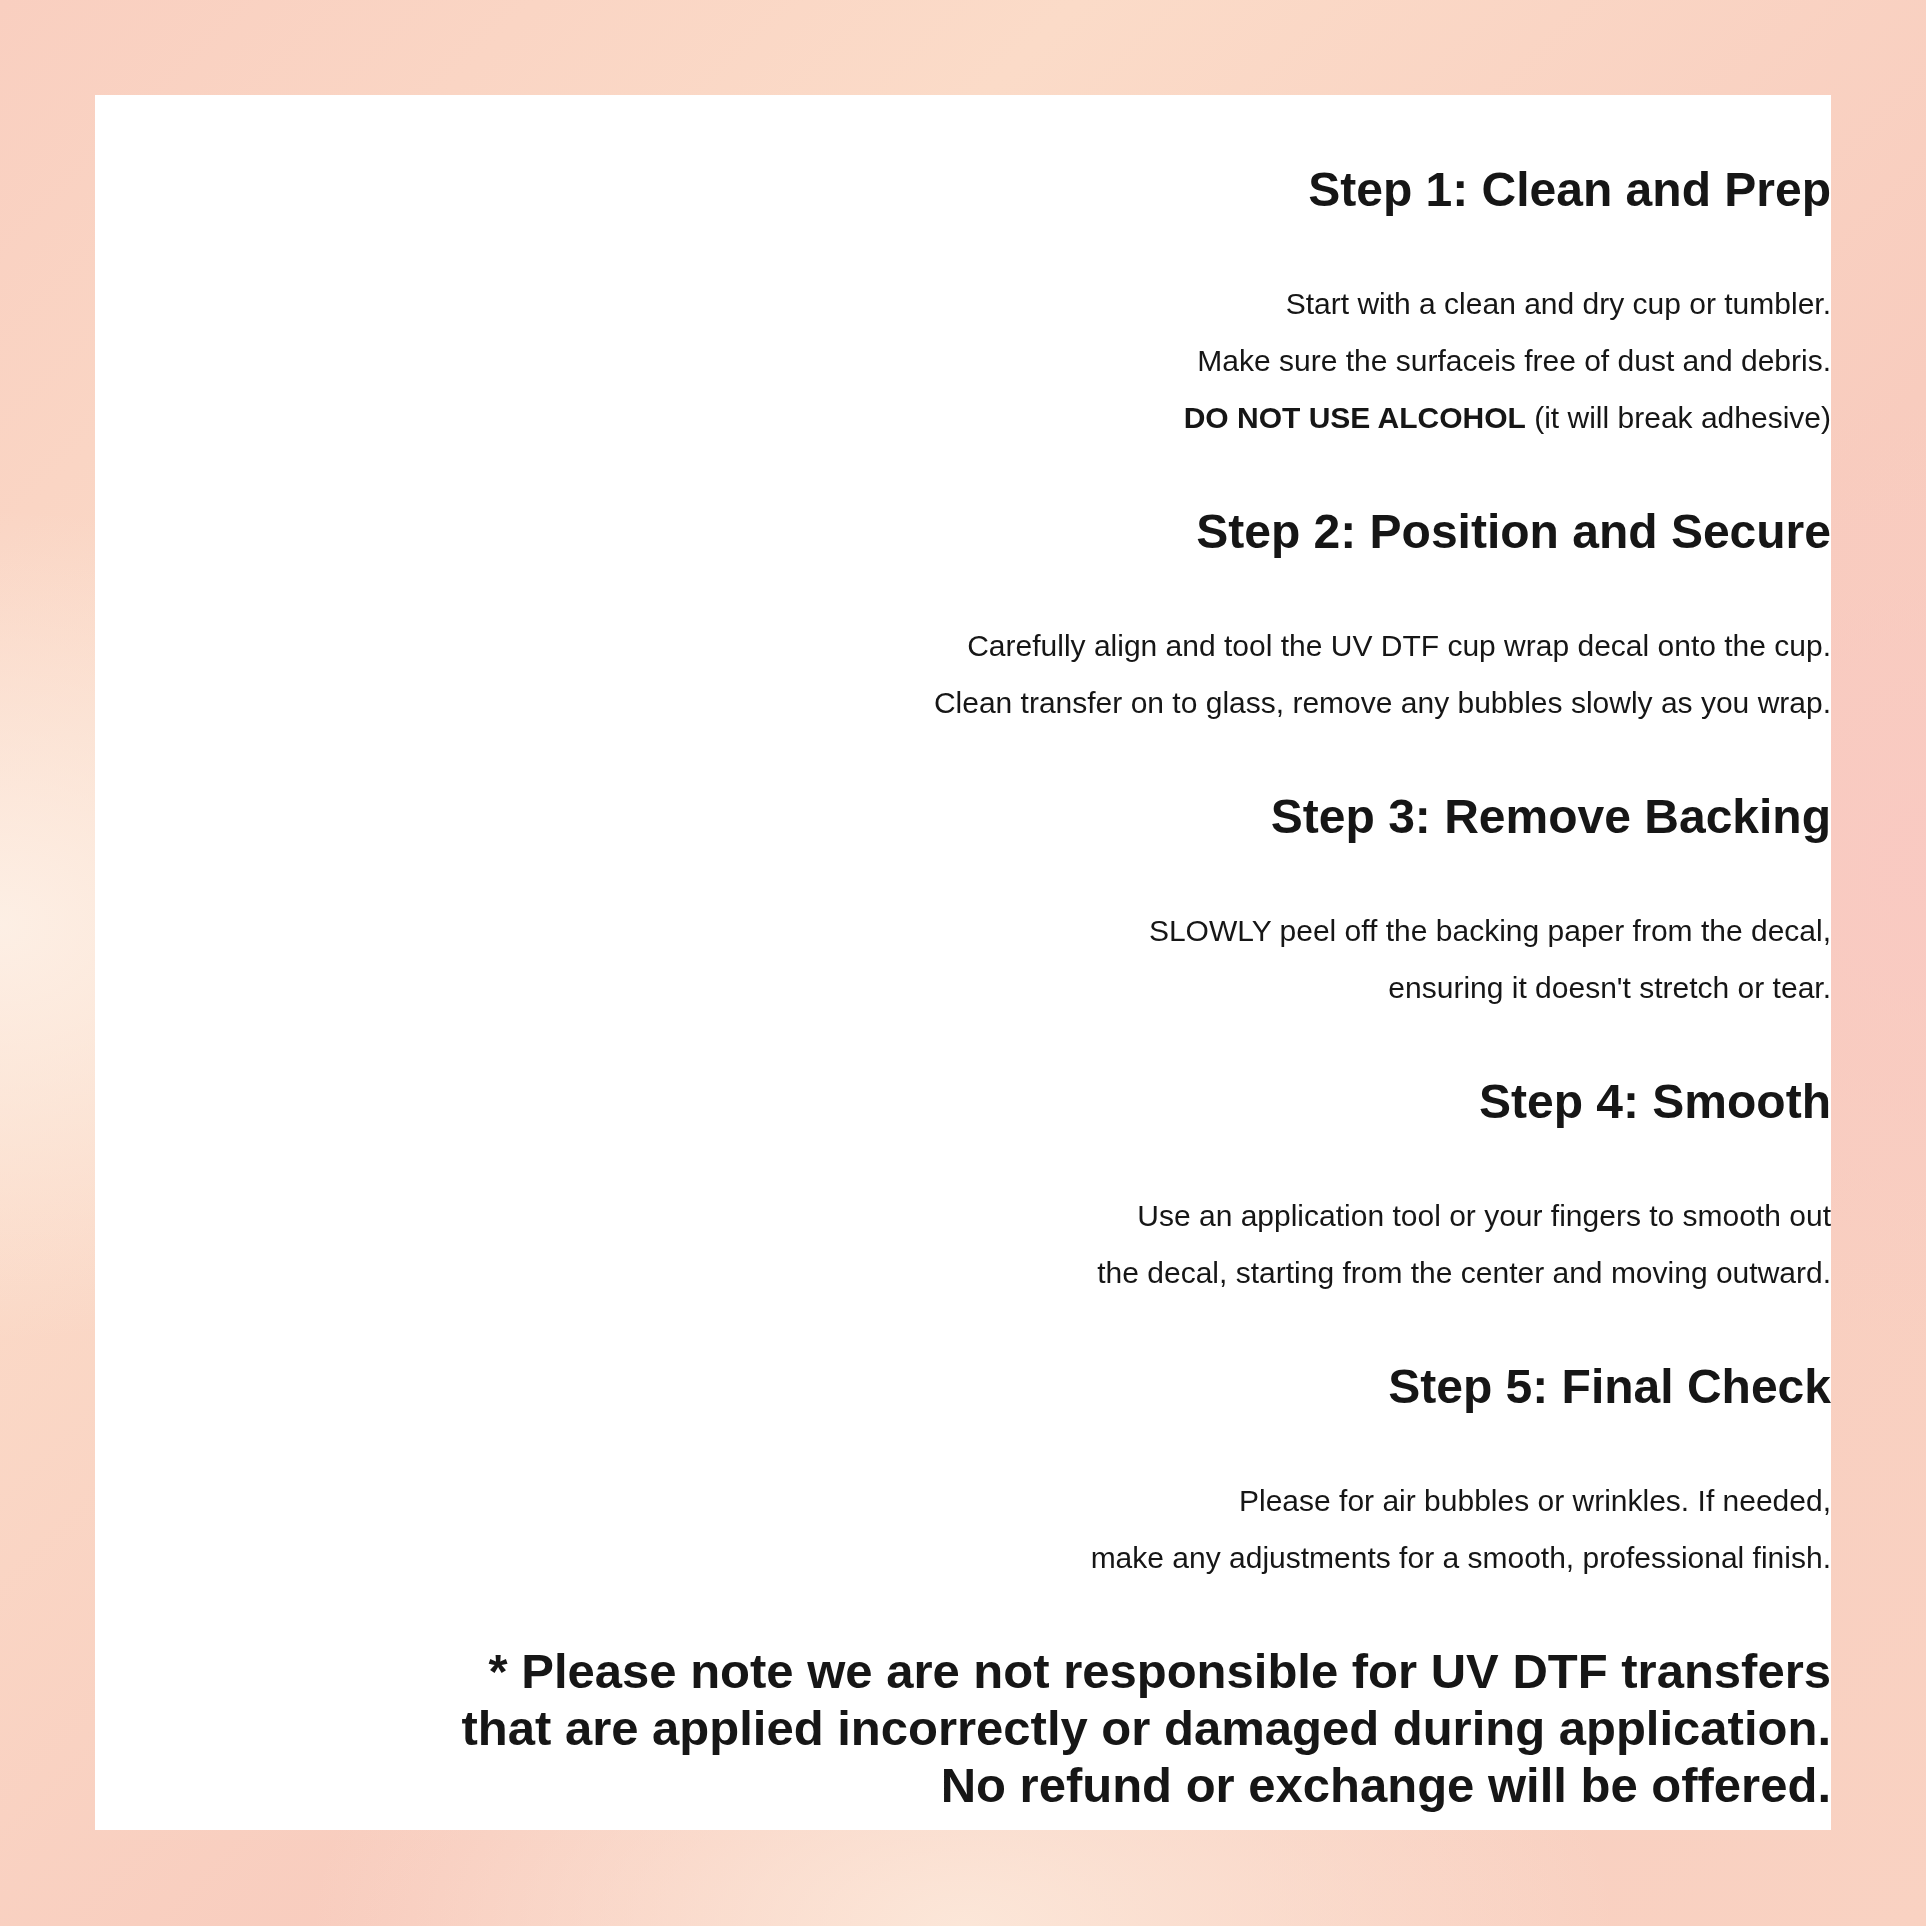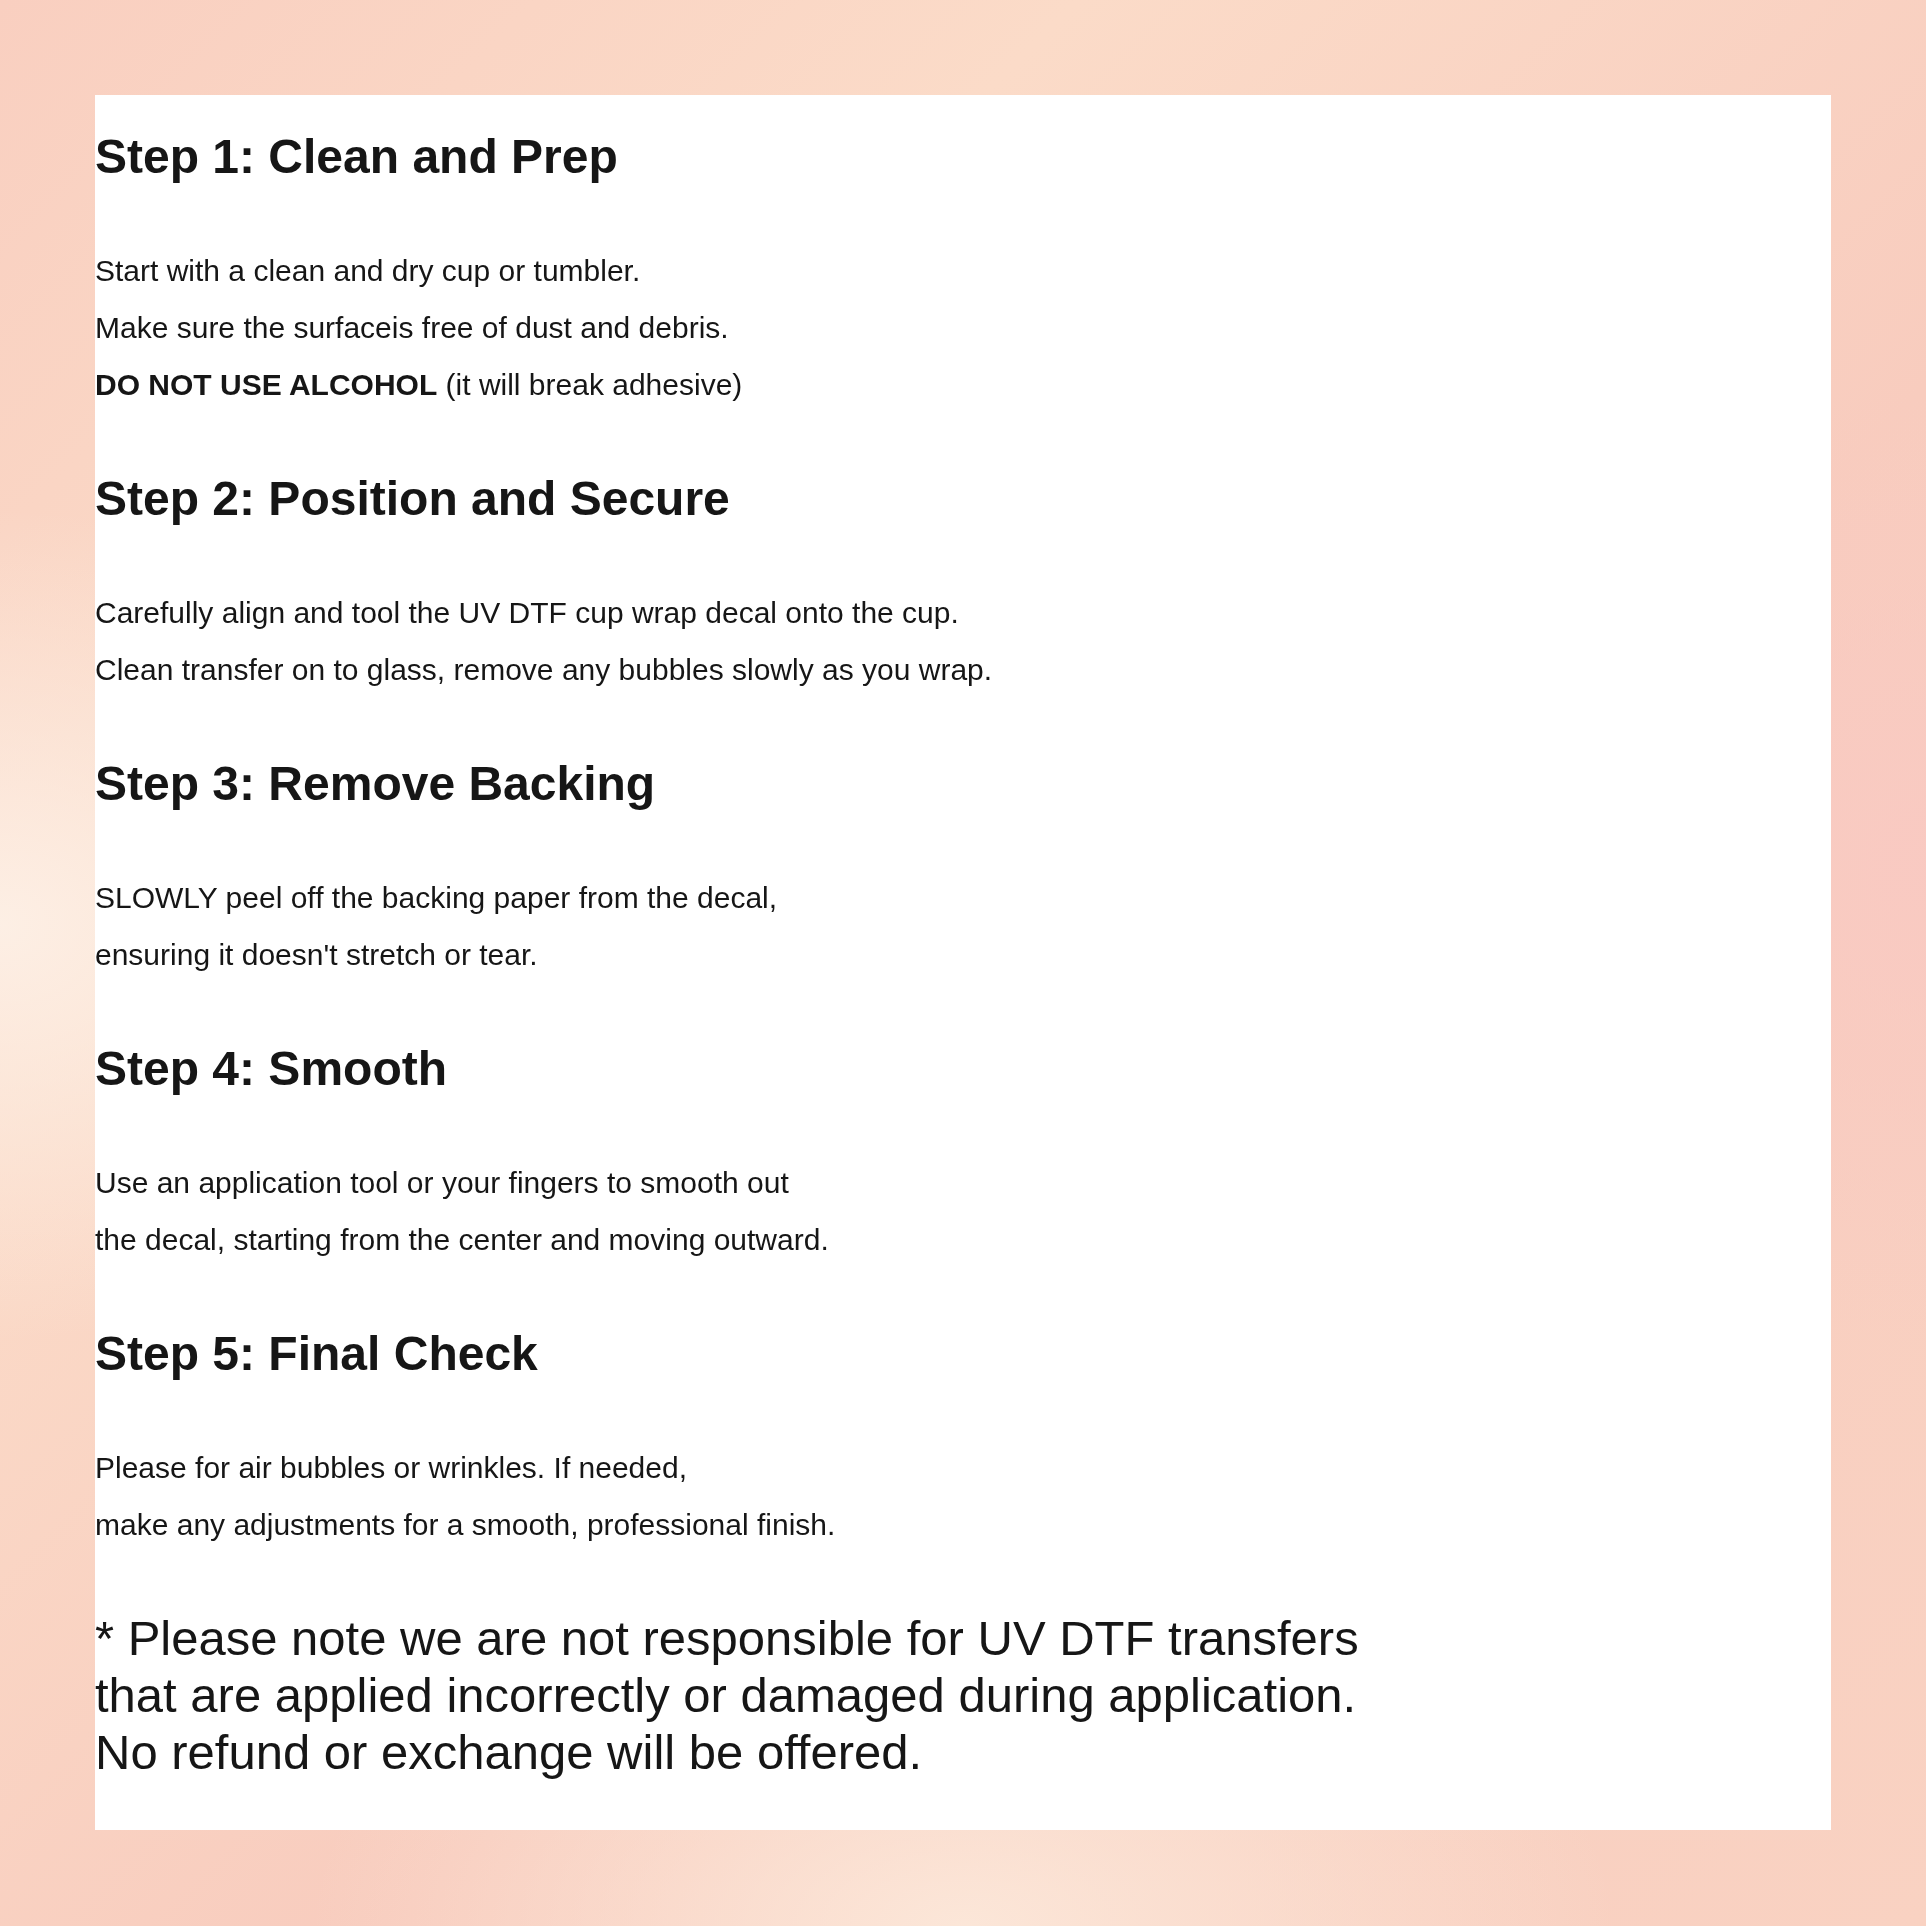--- a/index.html
+++ b/index.html
@@ -17,37 +17,37 @@
       radial-gradient(ellipse 891px 693px at 0% 48%,  rgba(253,240,230,0.95) 0%, rgba(253,240,230,0) 60%),
       radial-gradient(ellipse 1089px 594px at 50% 100%, rgba(252,233,219,0.9) 0%, rgba(252,233,219,0) 60%),
       radial-gradient(ellipse 693px 792px at 100% 45%, rgba(249,201,194,0.9) 0%, rgba(249,201,194,0) 60%),
       linear-gradient(135deg, #f9cfc0 0%, #fbdbc8 28%, #f8ccbe 60%, #f9d2c2 100%);
     overflow: hidden;
   }
   .card {
     position: absolute;
     top: 95px; left: 95px; right: 96px; bottom: 97px;
     background: #ffffff;
-    padding-top: 33px;
-    text-align: left;
+    padding-top: 66px;
+    text-align: right;
   }
   .line {
     height: 57px;
     line-height: 57px;
     font-size: 30px;
     white-space: nowrap;
   }
   .heading {
     font-weight: 700;
     font-size: 48px;
   }
   .bold { font-weight: 700; }
   .gap { height: 57px; }
   .disclaimer .line {
-    font-weight: 400;
+    font-weight: 700;
     font-size: 49px;
   }
 </style>
 </head>
 <body>
 
 <div class="frame">
   <div class="card">
 
     <div class="line heading">Step 1: Clean and Prep</div>

